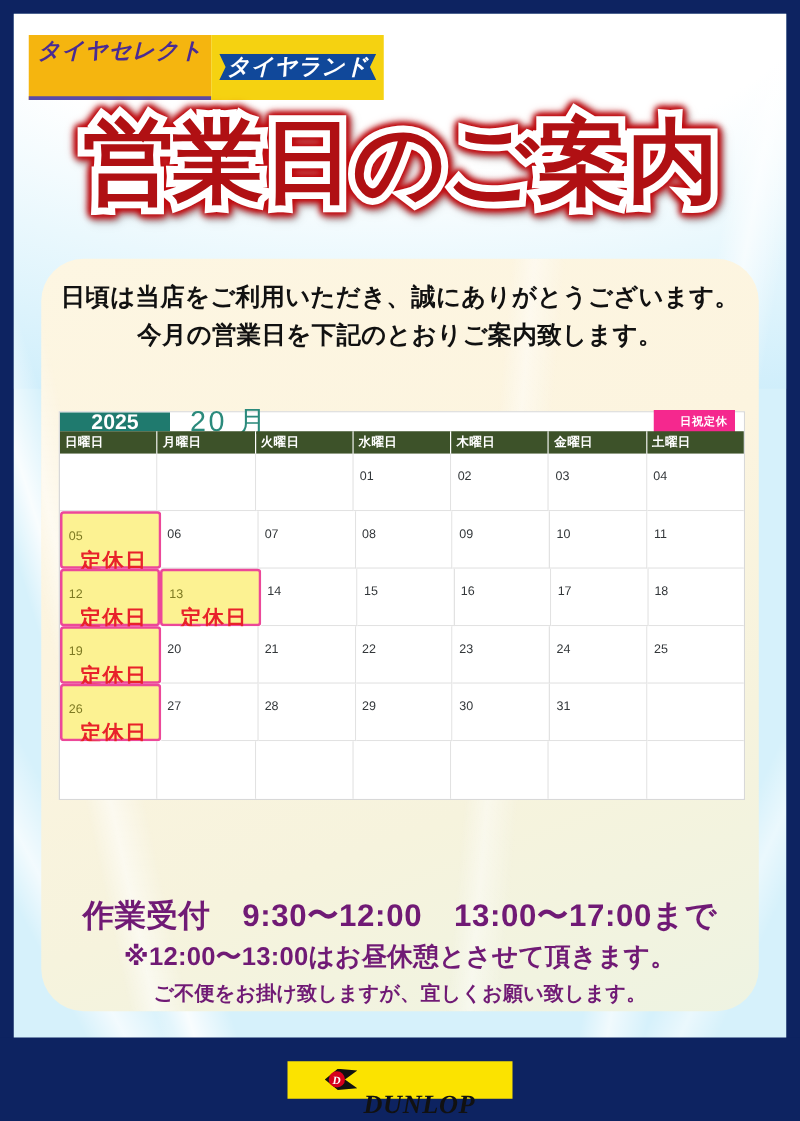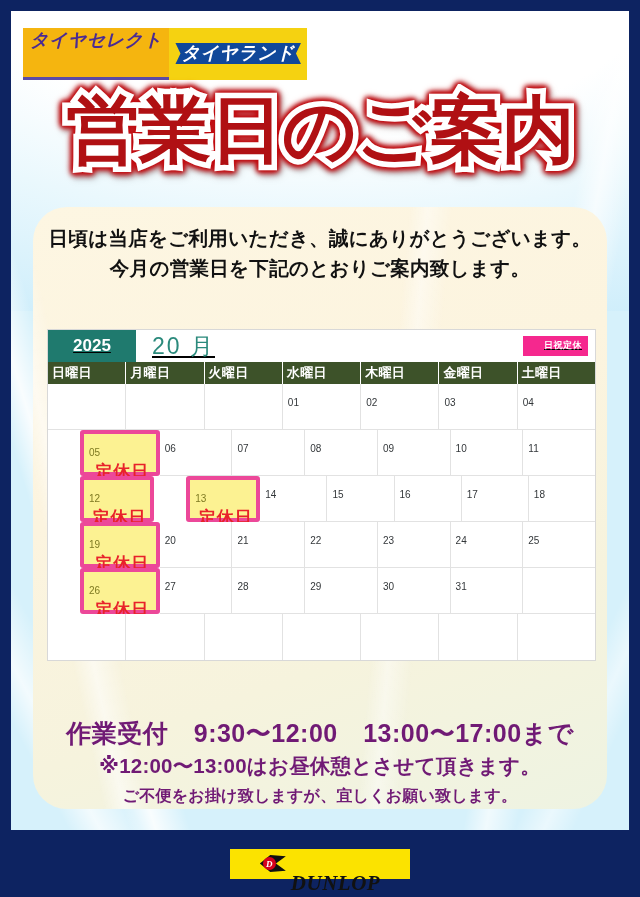--- a/index.html
+++ b/index.html
@@ -76,50 +76,50 @@
     position:absolute;left:0;top:212px;width:618px;text-align:center;
     font-size:19.5px;font-weight:bold;color:#111;line-height:30px;
     letter-spacing:.3px;
   }
 
   
   .cal{
     position:absolute;left:36px;top:318px;width:549px;
     background:#ffffff;border:1px solid #d8d8d8;box-sizing:border-box;
   }
-  .cal-head{display:flex;align-items:stretch;height:32px;background:#ffffff;text-decoration:underline;}
+  .cal-head{display:flex;align-items:stretch;height:15px;background:#ffffff;}
   .cal-year{
     background:#1f7a6e;color:#fff;font-weight:bold;font-size:17px;
     width:88px;display:flex;align-items:center;justify-content:center;
   }
   .cal-month{
     color:#2b8a7c;font-size:23px;padding-left:16px;display:flex;align-items:center;
     font-weight:normal;letter-spacing:2px;flex:1;
   }
   .cal-legend{display:flex;align-items:center;padding-right:7px;}
   .badge{
     background:#f5288e;color:#fff;font-size:9px;font-weight:bold;
     padding:3px 6px 4px 21px;letter-spacing:.5px;
   }
   .dow-row{display:flex;}
   .dow{
-    flex:1;background:#3d5229;color:#ffffff;font-size:13px;font-weight:bold;
+    flex:1;background:#3d5229;color:#ffffff;font-size:10px;font-weight:bold;
     padding:2px 0 2px 4px;box-sizing:border-box;border-right:1px solid #ffffff;
     letter-spacing:.3px;
   }
   .dow:last-child{border-right:none;}
   .week{display:flex;}
   .cell{
     flex:1;height:46px;border-right:1px solid #e2e2e2;border-bottom:1px solid #e2e2e2;
     box-sizing:border-box;position:relative;padding:13px 0 0 5px;background:#fff;
   }
   .cell:last-child{border-right:none;}
   .week:last-child .cell{border-bottom:none;}
   .daynum{font-size:10px;color:#33373a;line-height:12px;}
-  .cell.off{background:#fcf292;border:4px solid #ec4899;border-radius:3px;margin-left:32px;}
+  .cell.off{background:#fcf292;border:2px solid #ec4899;border-radius:3px;}
   .cell.off .daynum{color:#7e7a22;}
   .offlbl{
     color:#e8222a;font-size:17px;font-weight:bold;text-align:center;
     line-height:26px;letter-spacing:1px;
   }
 
   
   .notes{position:absolute;left:0;top:705px;width:618px;text-align:center;color:#701a75;}
   .note1{font-size:25px;font-weight:bold;letter-spacing:.5px;line-height:34px;}
   .note2{font-size:20.5px;font-weight:bold;letter-spacing:.2px;line-height:32px;}

